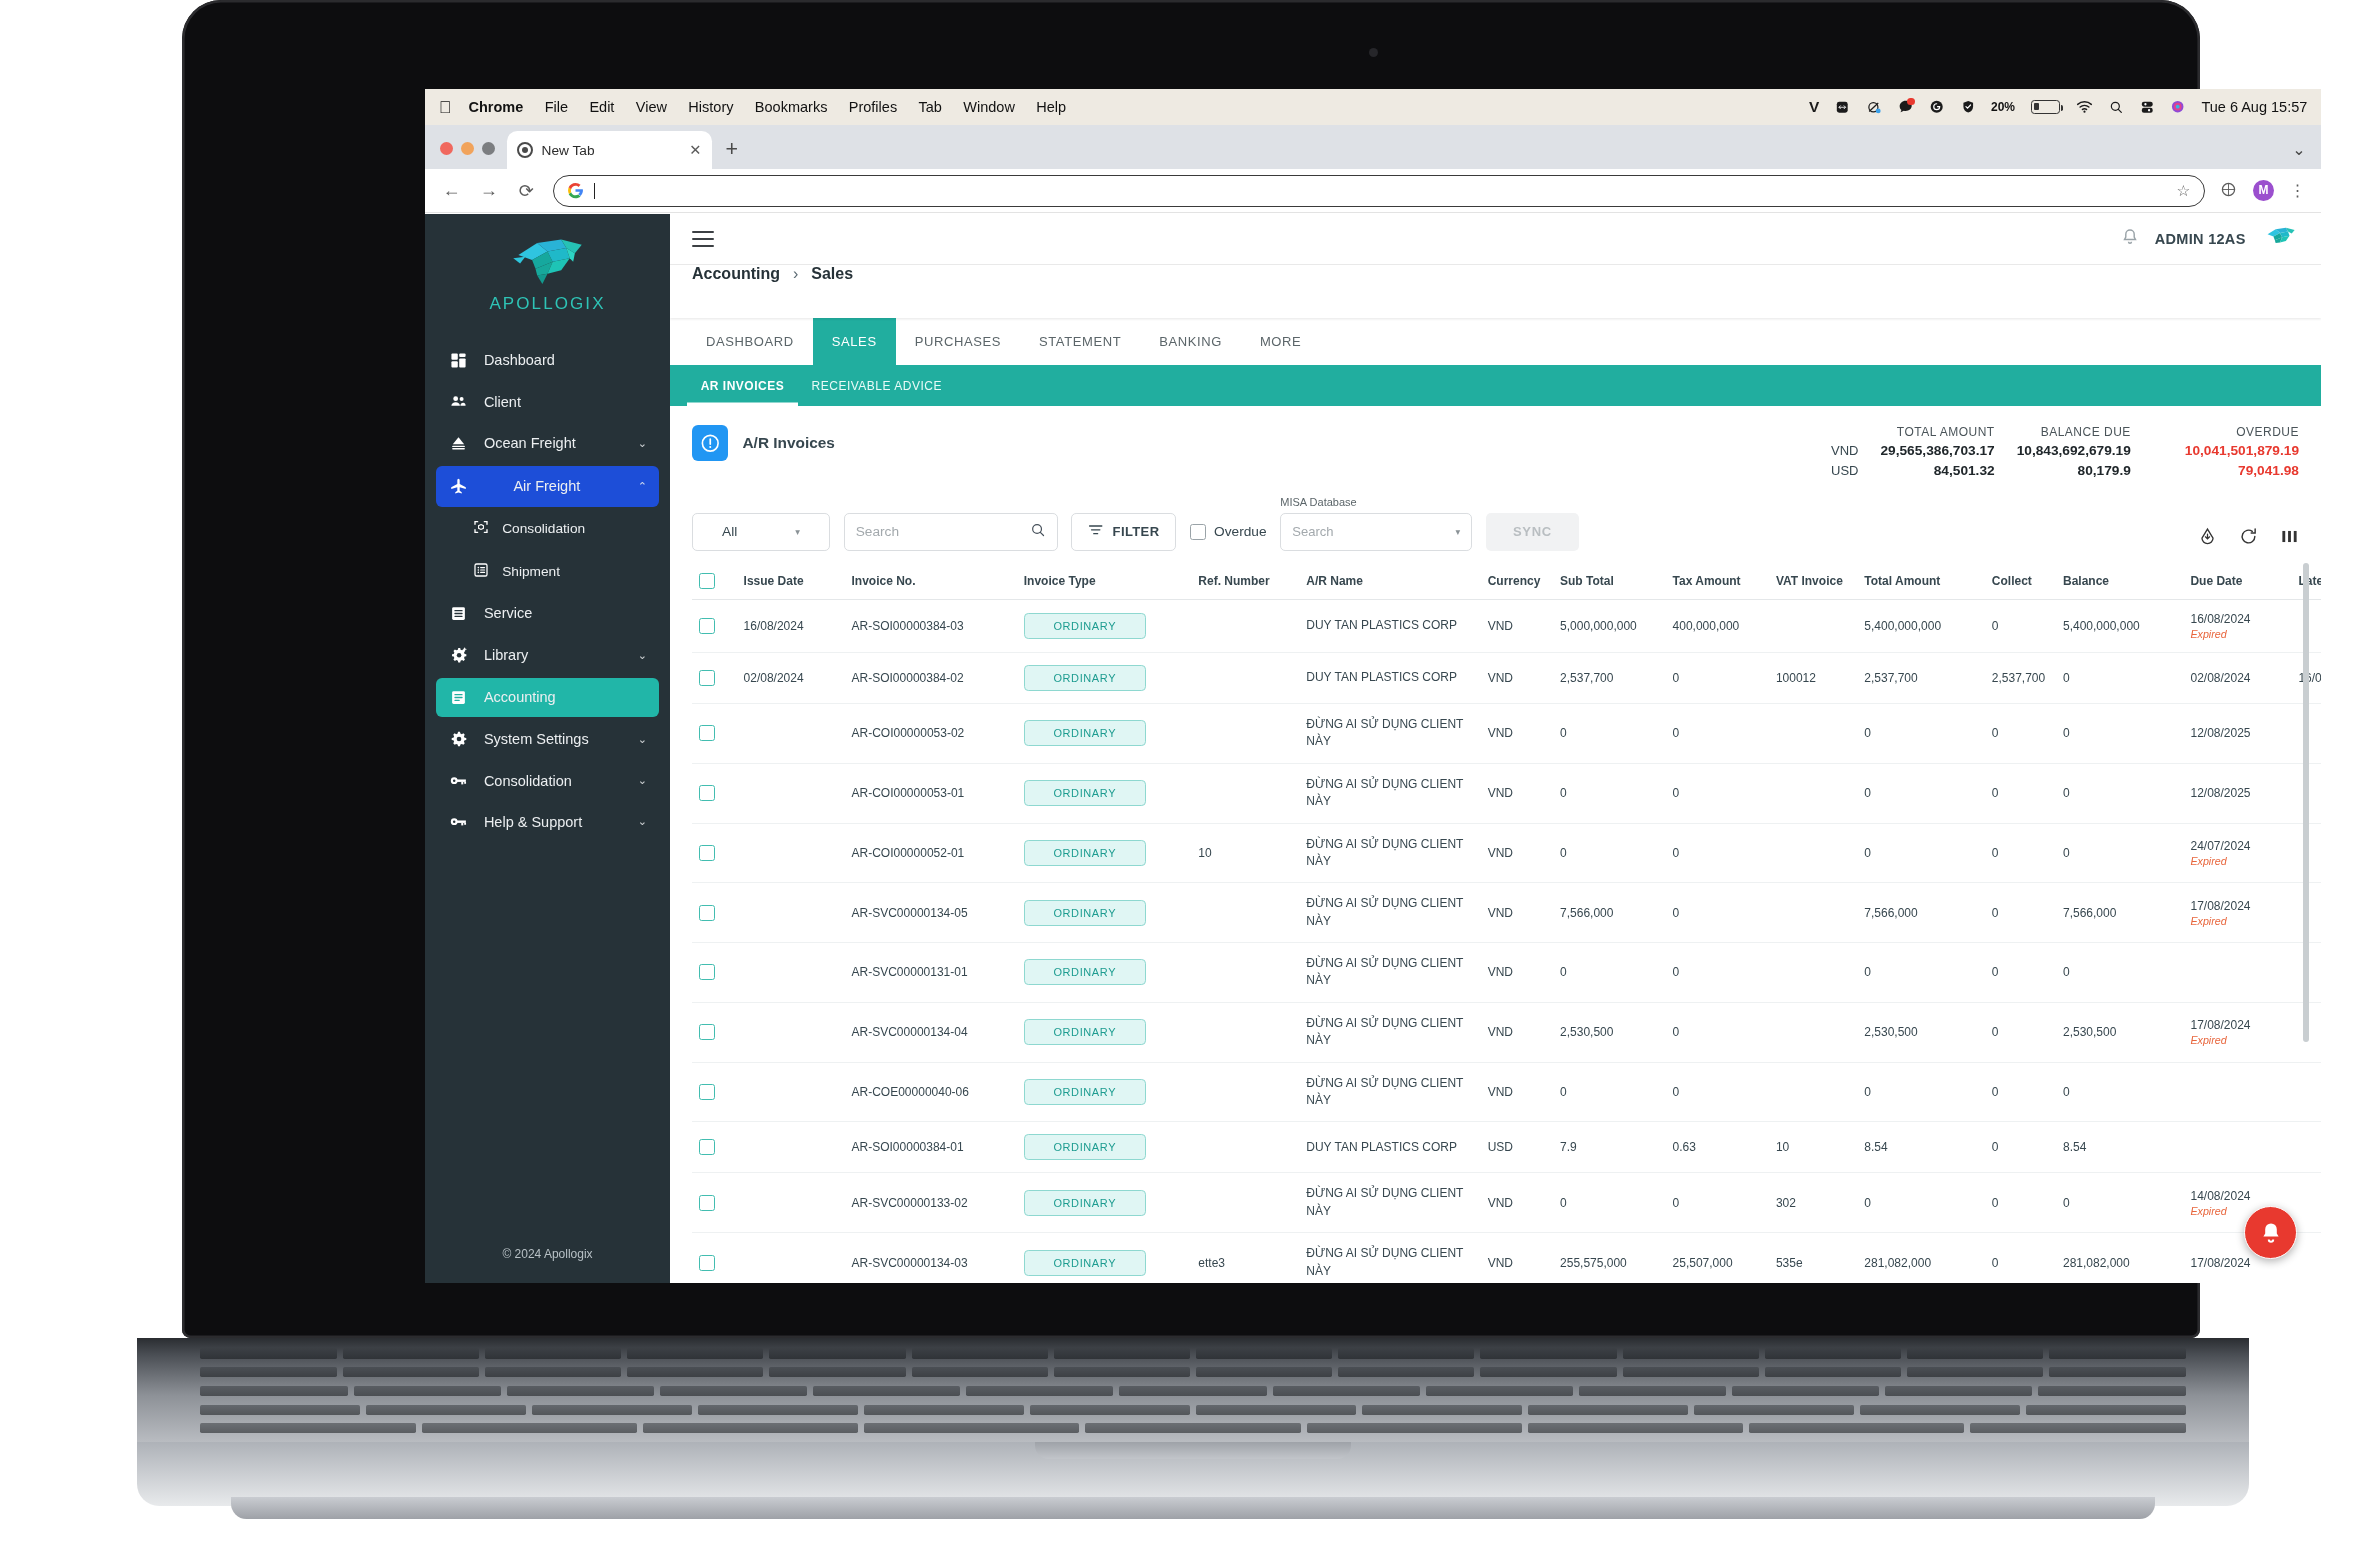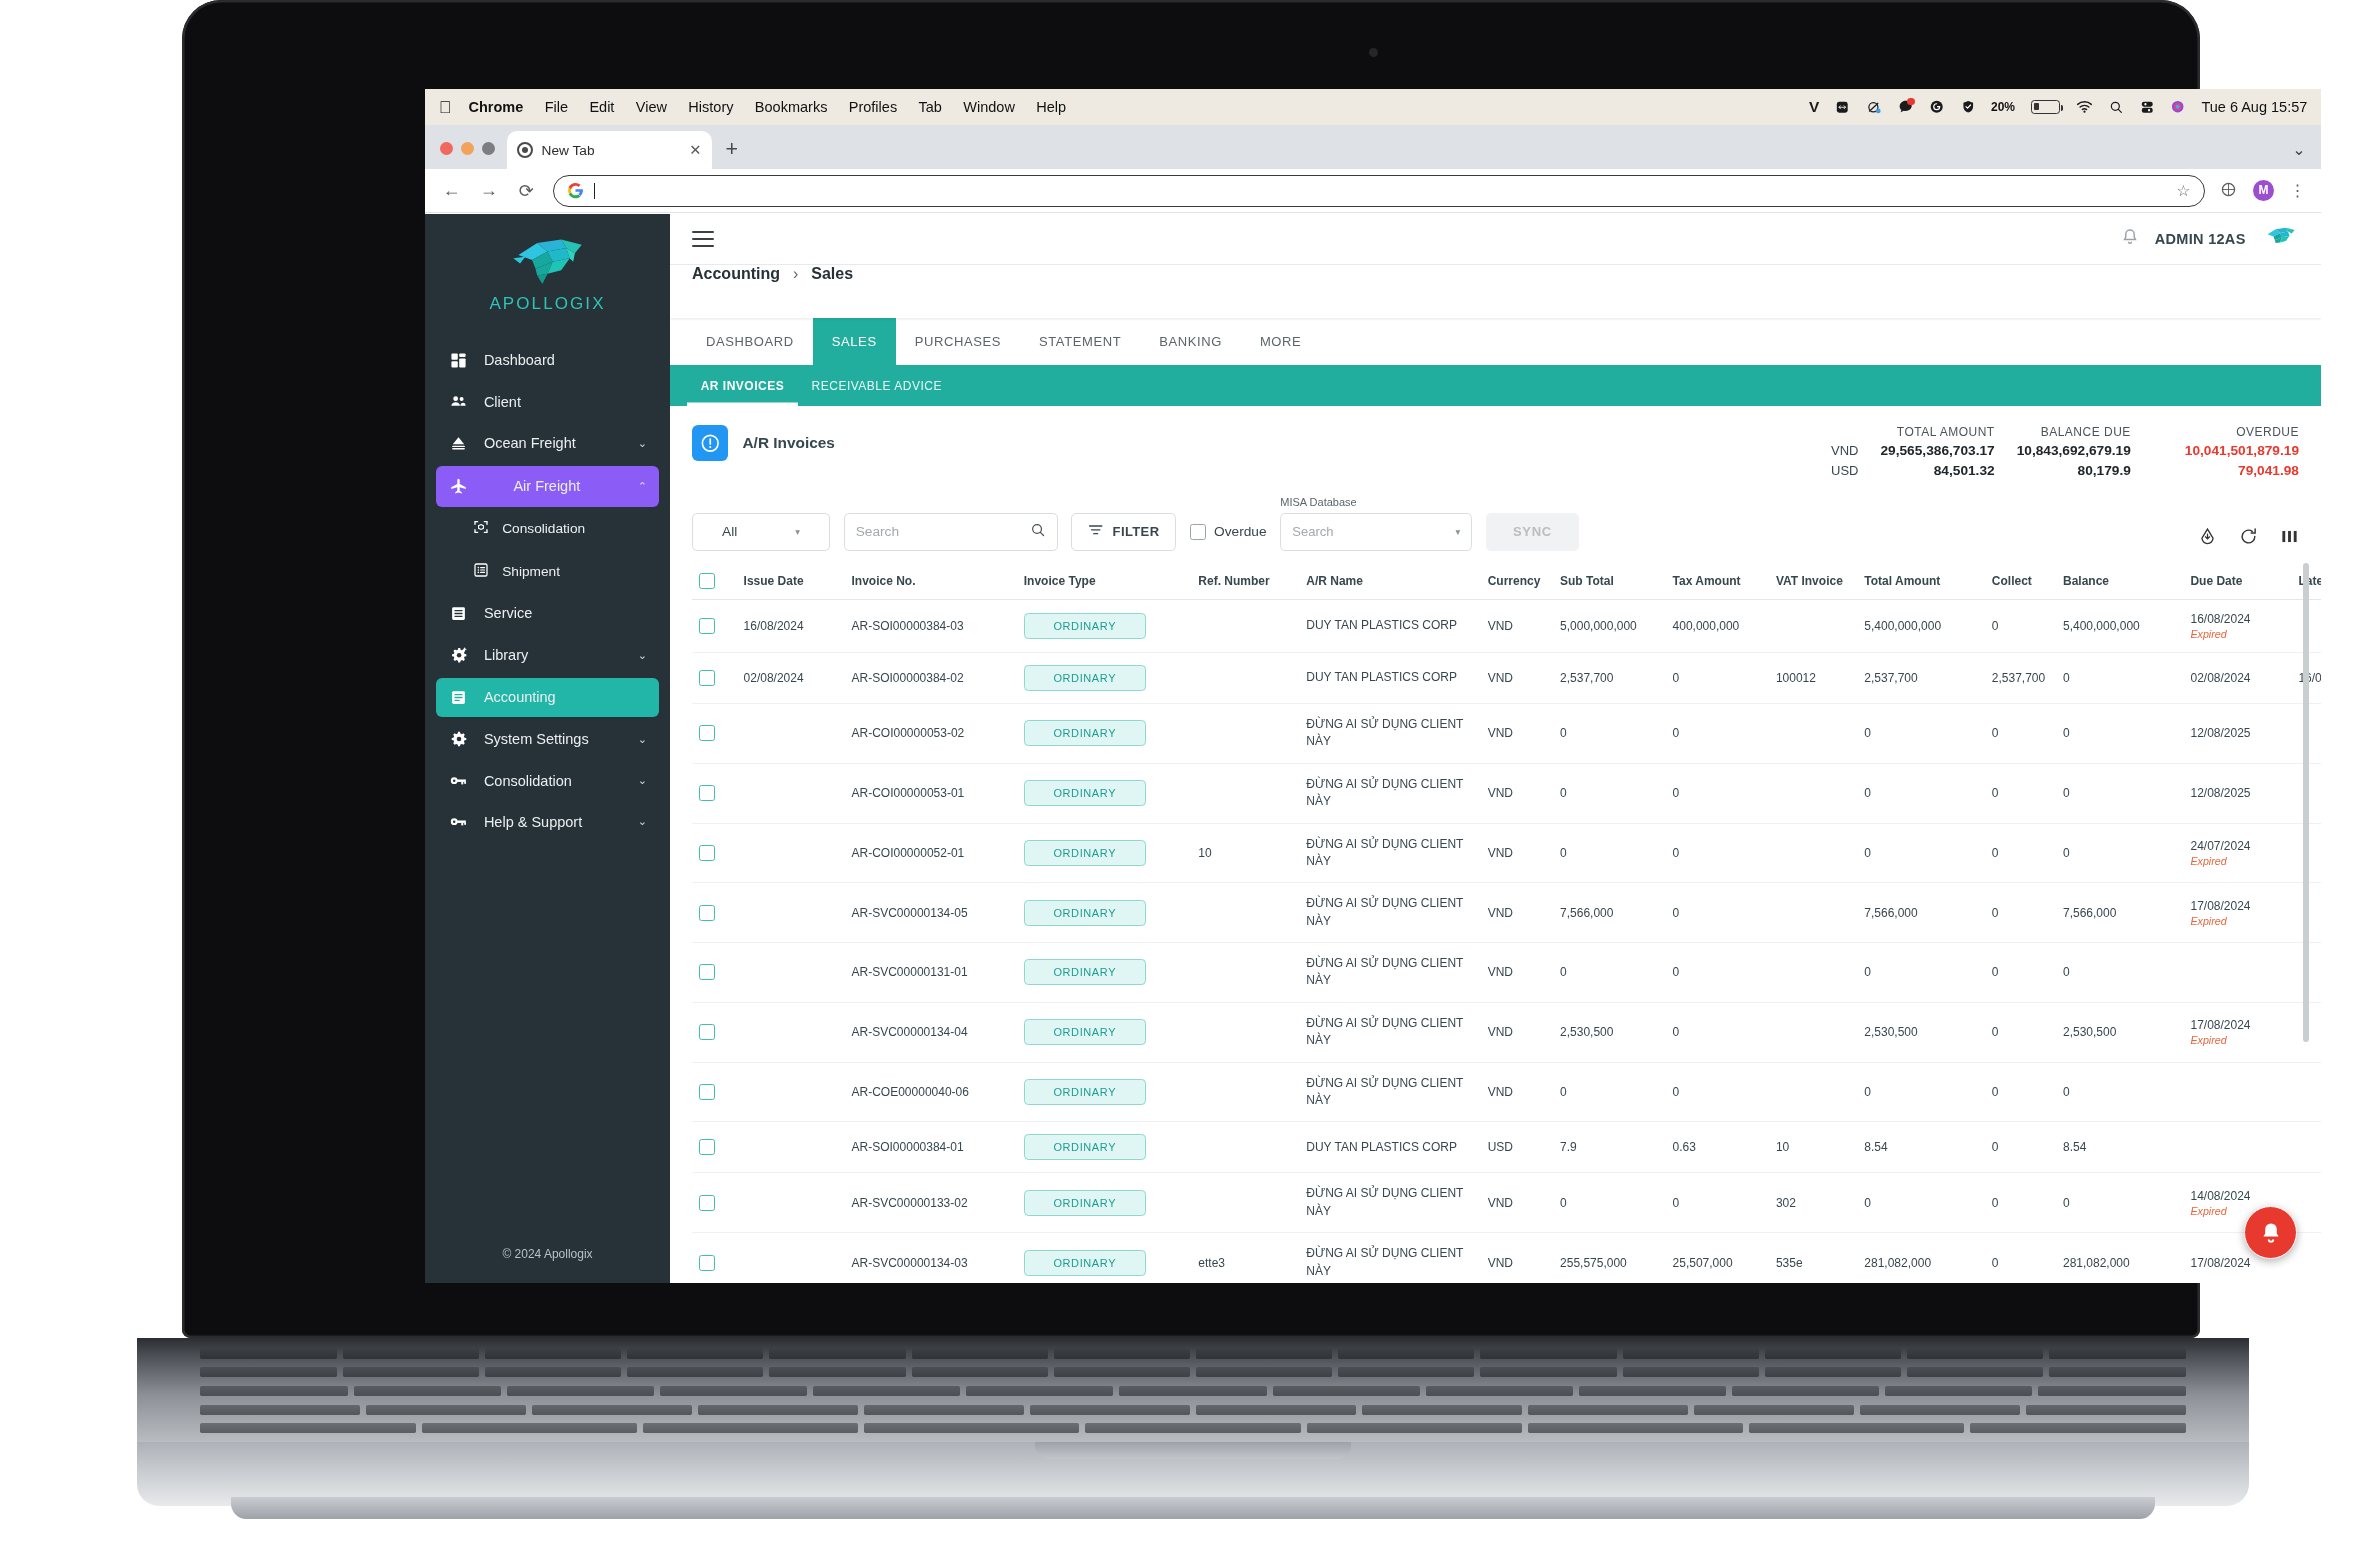--- a/index.html
+++ b/index.html
@@ -145,21 +145,21 @@
   .sb-brand { color:#2ec4b6; font-size:17px; letter-spacing:2.1px; margin-top:3.4px; }
   .sb-nav { padding:6.8px 0 0; }
   .sb-item {
     display:flex; align-items:center; gap:14.5px;
     margin:2.6px 11px; padding:11px 12px; border-radius:6px;
     font-size:14.5px; color:#eceff1; cursor:pointer;
   }
   .sb-item .sb-ic{ width:21.4px; display:flex; align-items:center; justify-content:center; flex:0 0 auto;}
   .sb-item .sb-lbl{ flex:1; white-space:nowrap; }
   .sb-item .chev{ font-size:11px; opacity:.85; }
-  .sb-item.open{ background:#8b5cf6;gap:44px; }
+  .sb-item.open{ background:#1d4ed8;gap:44px; }
   .sb-item.active{ background:#21b6a8; }
   .sb-sub { display:flex; align-items:center; gap:13.7px; margin:2.6px 11px 2.6px 39px; padding:10.3px 8.5px; font-size:13.7px; color:#eceff1; border-radius:5.1px; }
   .sb-footer{ position:absolute; bottom:22px; left:0; width:100%; text-align:center; font-size:12px; color:#b7c0c5;}
 
   
   .main { flex:1; display:flex; flex-direction:column; overflow:hidden; background:#fff; }
   .topbar { height:51px; background:#fff; display:flex; align-items:center; padding:0 22px; border-bottom:0.9px solid #ececec;}
   .burger { width:22px; height:15.4px; display:flex; flex-direction:column; justify-content:space-between; cursor:pointer;}
   .burger i{ display:block; height:2.1px; background:#3c4044; border-radius:1.7px;}
   .topbar-right{ margin-left:auto; display:flex; align-items:center; gap:15.4px;}

